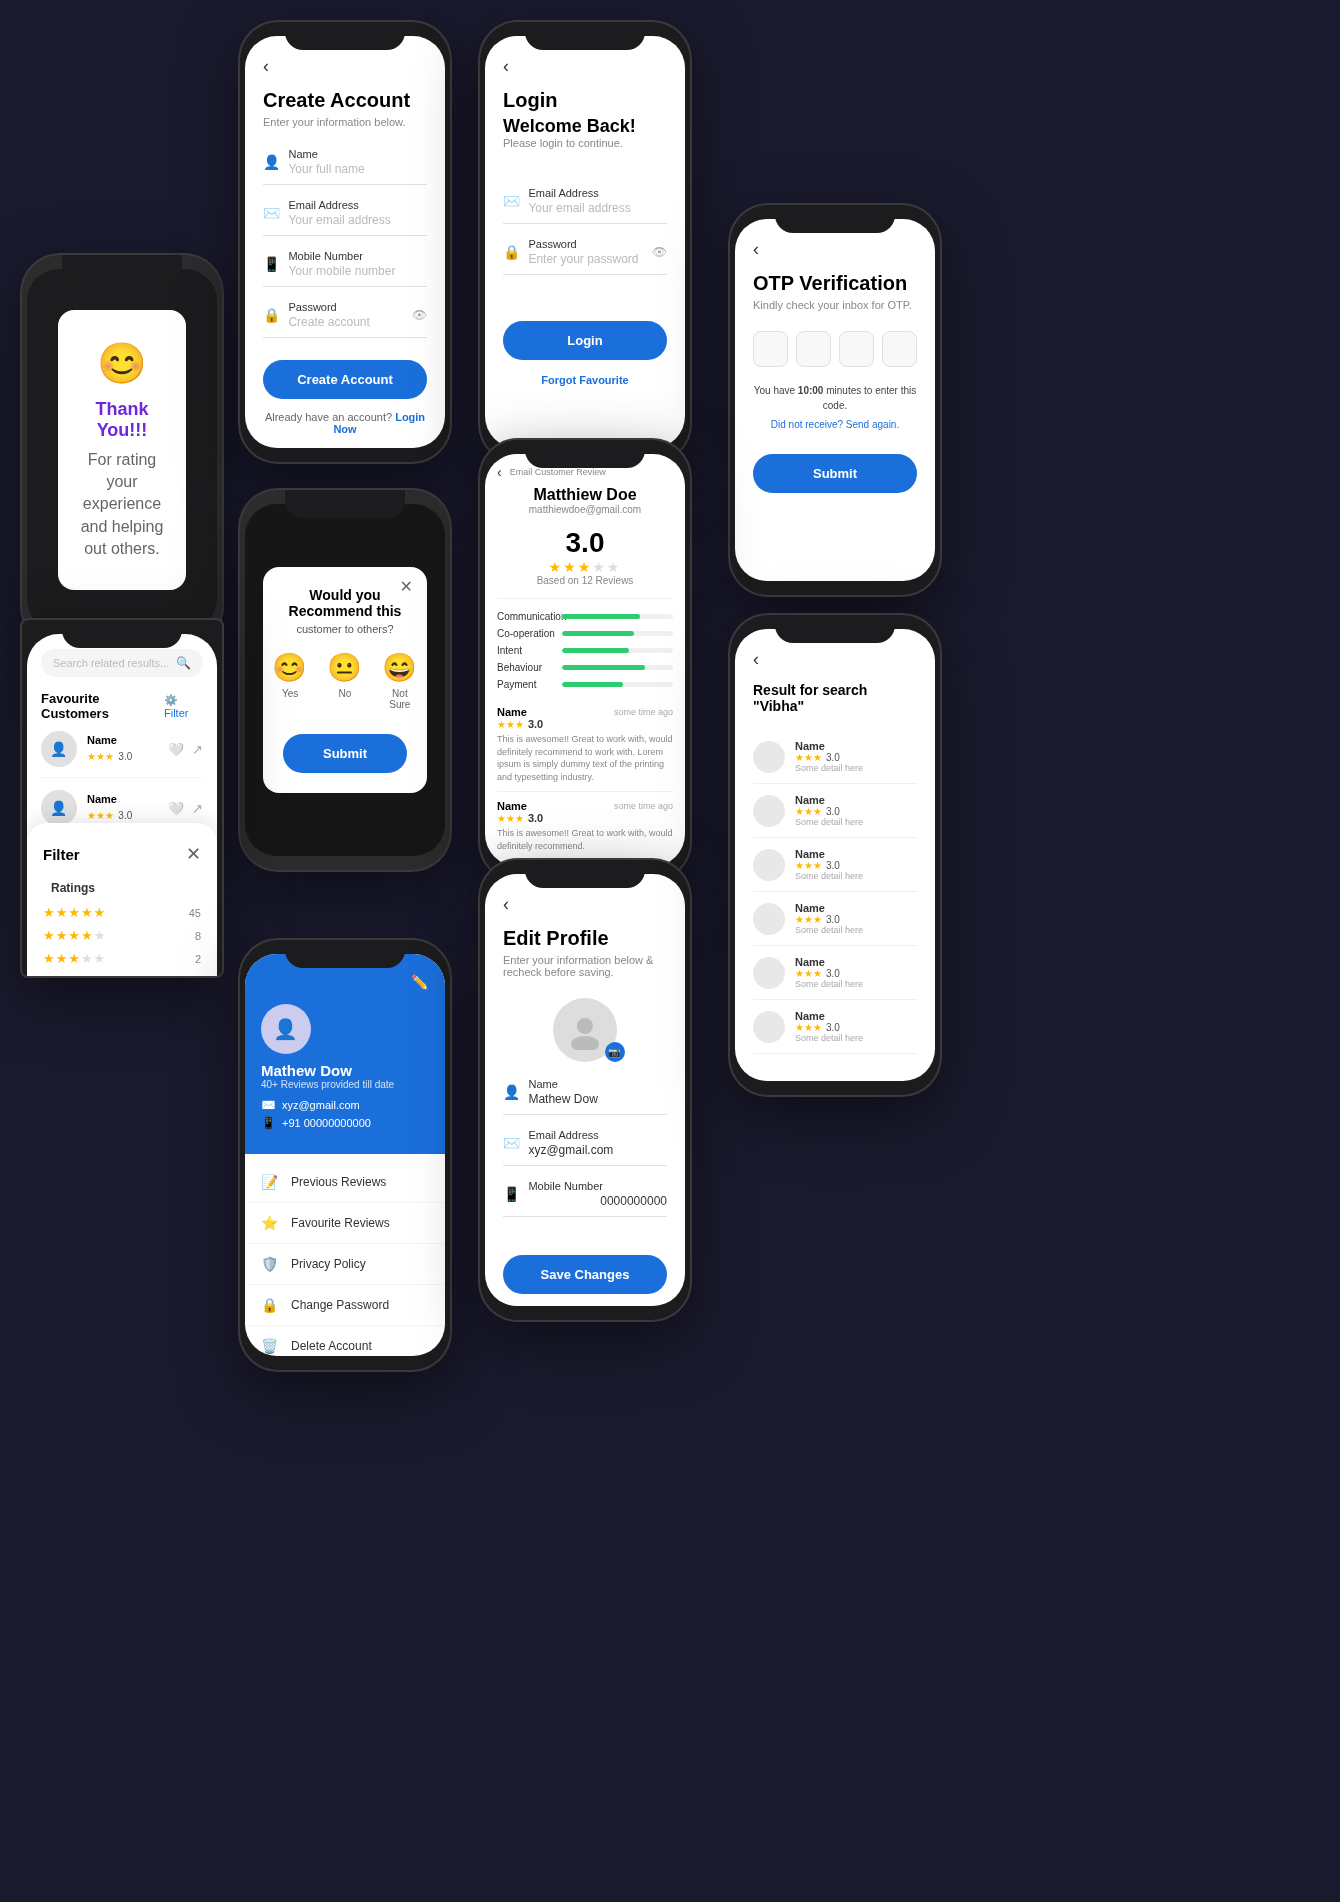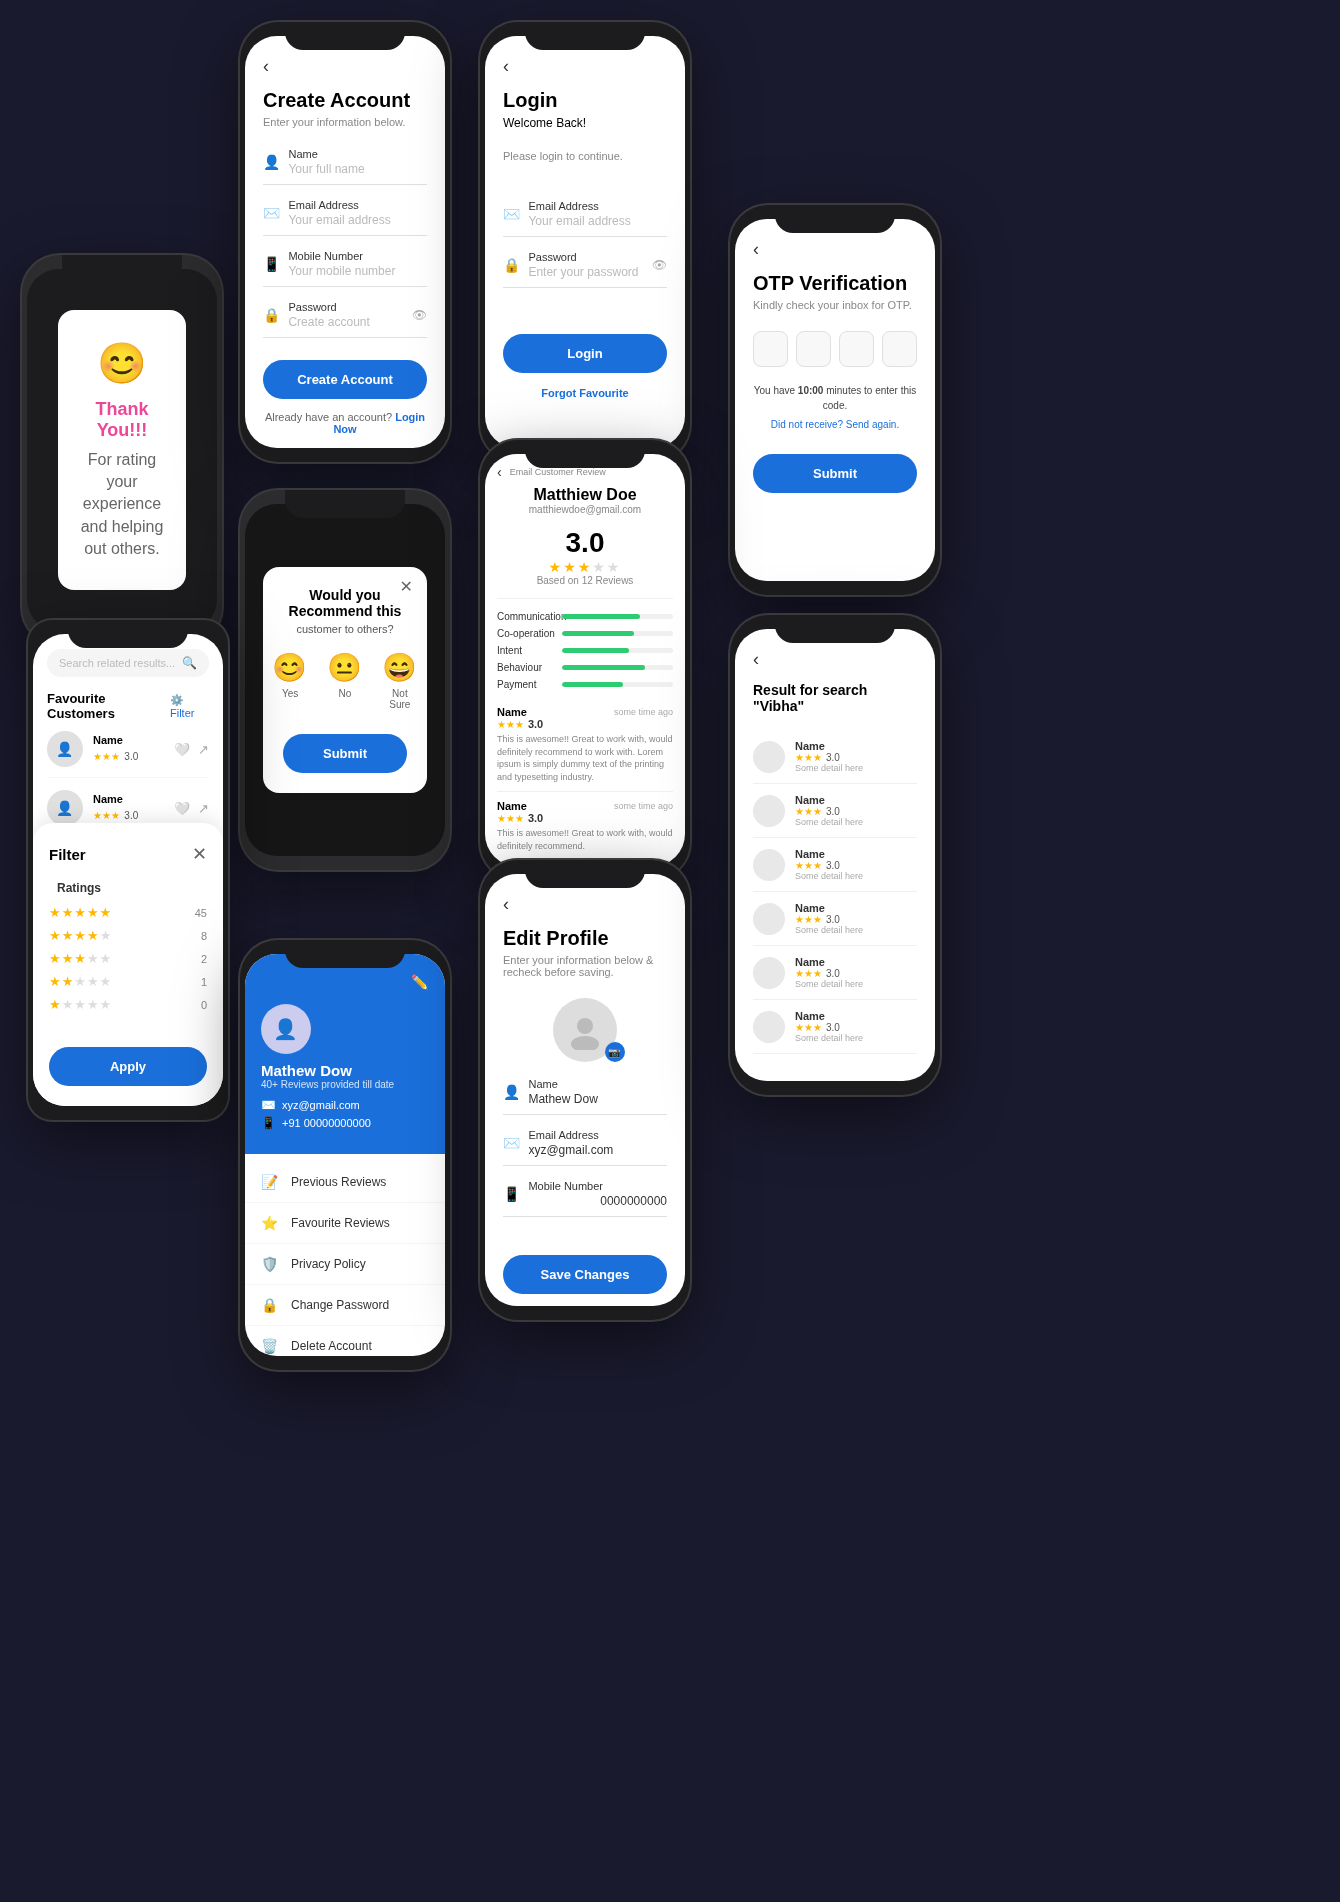--- a/index.html
+++ b/index.html
@@ -52,21 +52,21 @@
       padding: 20px;
     }
     .thank-you-card {
       background: #fff;
       border-radius: 16px;
       padding: 30px 20px;
       text-align: center;
       width: 85%;
     }
     .emoji-icon { font-size: 40px; margin-bottom: 12px; }
-    .thank-you-title { font-size: 18px; font-weight: 700; color: #ec4899; margin-bottom: 8px; }
+    .thank-you-title { font-size: 18px; font-weight: 700; color: #6d28d9; margin-bottom: 8px; }
     .thank-you-desc { font-size: 16px; color: #666; line-height: 1.4; }
 
     
     .screen-content { padding: 20px 18px; height: 100%; overflow: hidden; }
     .back-btn { font-size: 18px; color: #333; margin-bottom: 12px; cursor: pointer; }
     .screen-title { font-size: 20px; font-weight: 700; color: #000; margin-bottom: 4px; }
     .screen-subtitle { font-size: 11px; color: #888; margin-bottom: 20px; }
     .input-group {
       display: flex;
       align-items: center;
@@ -297,21 +297,21 @@
     </div>
   </div>
 </div>
 
 <div class="phone" style="top:22px; left:480px; width:210px; height:440px; border-radius:38px;">
   <div class="phone-notch"></div>
   <div class="phone-screen" style="top:14px;left:5px;width:200px;height:412px;border-radius:32px;">
     <div class="screen-content">
       <div class="back-btn">‹</div>
       <div class="screen-title">Login</div>
-      <div style="font-size:12px; font-weight:400; color:#000; margin-bottom:20px;">Welcome Back!</div>
+      <div style="font-size:18px; font-weight:700; color:#000; margin-bottom:0;">Welcome Back!</div>
       <div class="screen-subtitle">Please login to continue.</div>
       
       <div style="height:18px;"></div>
       
       <div class="input-group">
         <span class="input-icon">✉️</span>
         <div style="flex:1;">
           <span class="input-label">Email Address</span>
           <div class="input-placeholder">Your email address</div>
         </div>
@@ -462,21 +462,21 @@
           <span class="review-score">3.0</span>
         </div>
         <div class="review-text">This is awesome!! Great to work with, would definitely recommend.</div>
       </div>
       
       <button class="write-review-btn">Write a Review</button>
     </div>
   </div>
 </div>
 
-<div class="phone" style="top:620px; left:28px; width:200px; height:500px; border-radius:24px;">
+<div class="phone" style="top:620px; left:22px; width:200px; height:356px; border-radius:6px;">
   <div class="phone-notch"></div>
   <div class="phone-screen" style="top:14px;left:5px;width:190px;height:472px;border-radius:32px; overflow:hidden; position:relative;">
 
     <div class="list-screen" style="padding-bottom:200px;">
       <div class="search-bar">
         <span class="search-text">Search related results...</span>
         <span class="search-icon">🔍</span>
       </div>
       <div class="section-header">
         <span class="section-title">Favourite Customers</span>

